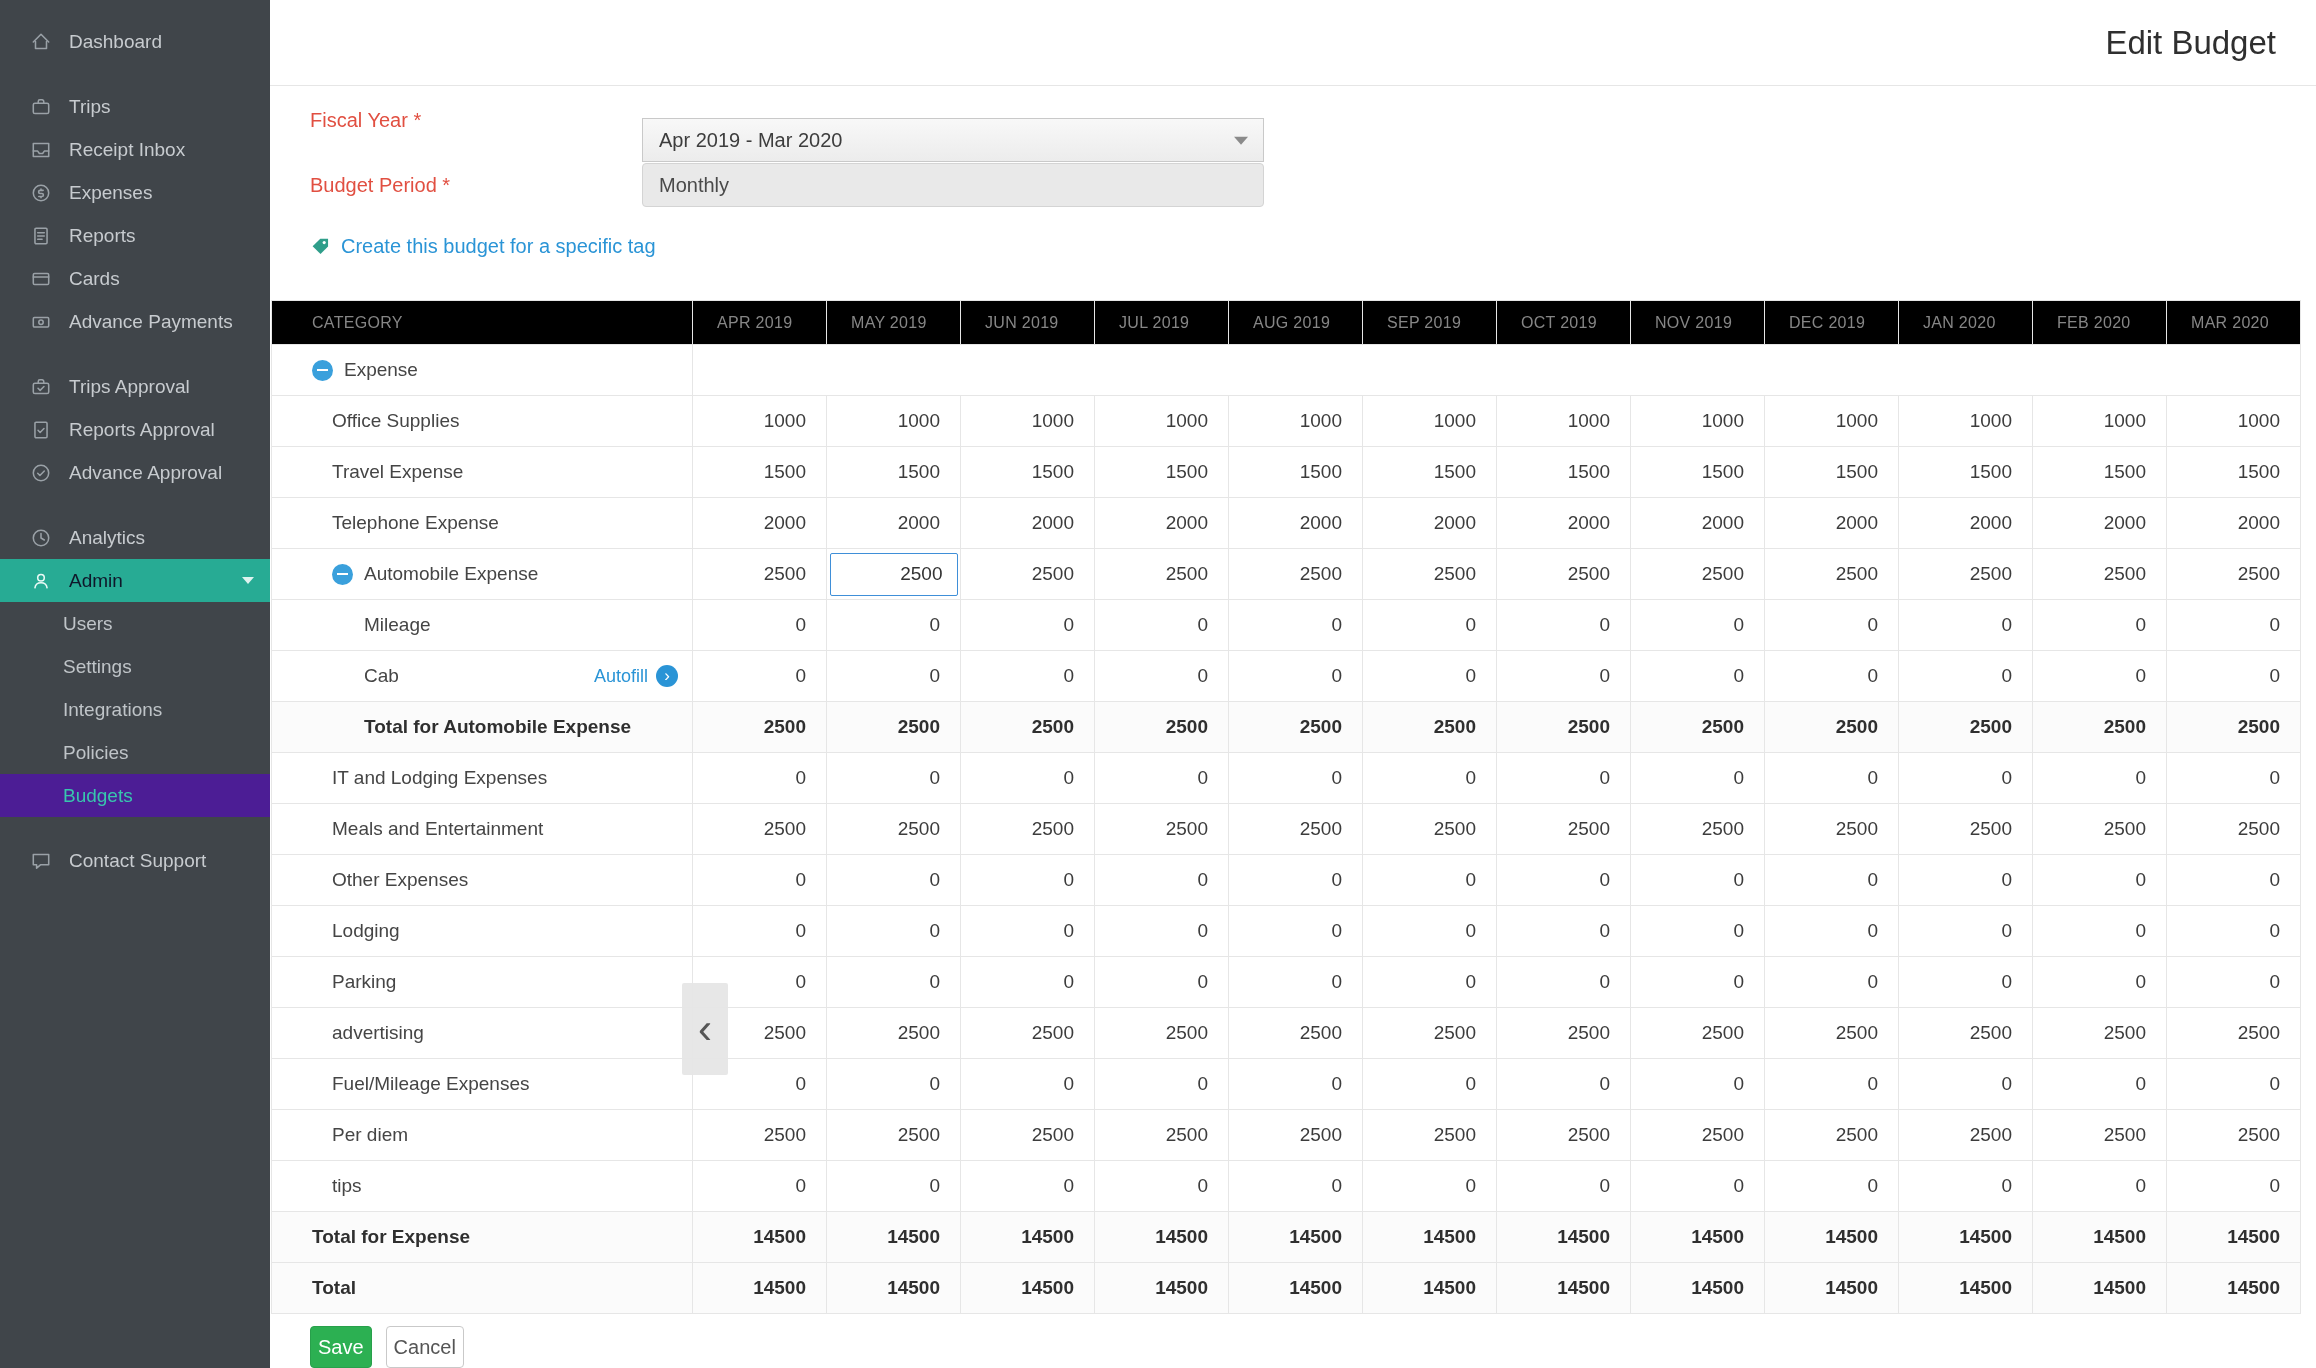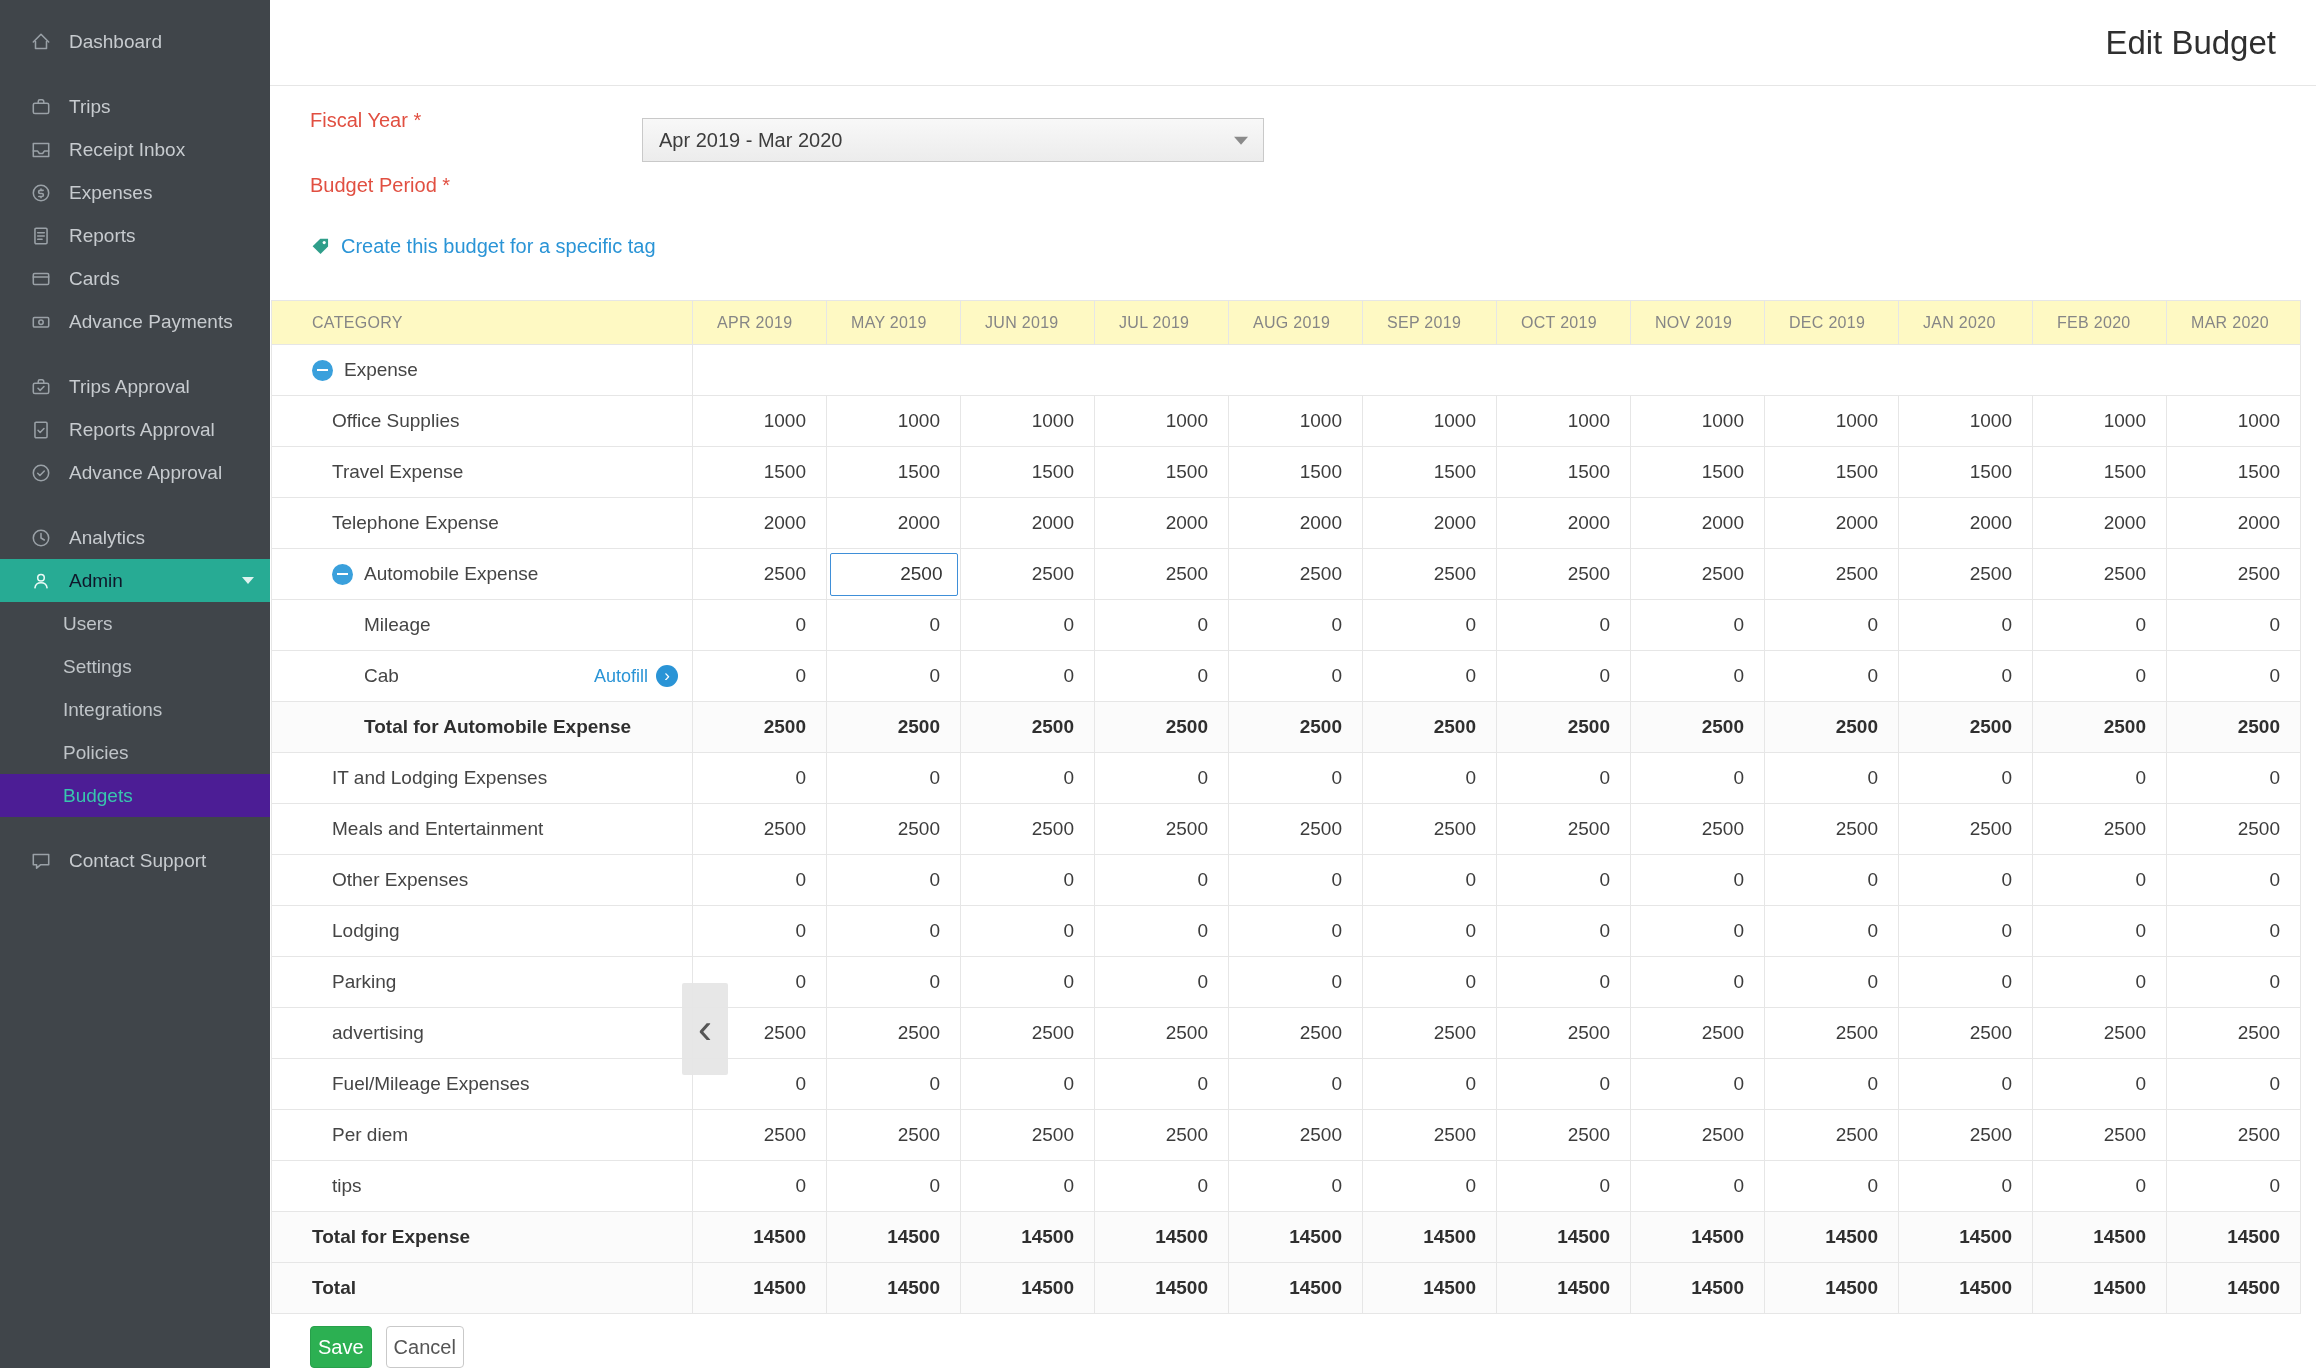--- a/index.html
+++ b/index.html
@@ -37,21 +37,21 @@
                   border-top:8px solid #8a8a8a; }
   .disabled-input { width:622px; height:44px; background:#e9e9e9; border:1px solid #d4d4d4;
                     border-radius:4px; display:flex; align-items:center; padding:0 16px;
                     font-size:20px; color:#4a4a4a; }
   .tag-row { margin-top:26px; display:flex; align-items:center; gap:10px; height:27px; }
   .tag-icon { display:flex; }
   .tag-link { color:#2a94d6; font-size:20px; cursor:pointer; }
 
   
   .table-wrap { margin:40px 0 0 1px; width:2030px; border-top:1px solid #e6e6e6; border-left:1px solid #e6e6e6; }
-  .thead { display:flex; height:44px; background:#fef9c3; }
+  .thead { display:flex; height:44px; background:#000000; }
   .th { border-right:1px solid #e6e6e6; border-bottom:1px solid #e6e6e6; font-size:16px; color:#868686;
         display:flex; align-items:center; letter-spacing:.3px; }
   .th.cat { width:421px; padding-left:40px; }
   .th.month { width:134px; padding-left:24px; }
   .trow { display:flex; height:51px; width:2029px; background:#fff; }
   .trow.total-row { background:#fbfbfb; }
   .cat-cell { width:421px; border-right:1px solid #e6e6e6; border-bottom:1px solid #e6e6e6;
               display:flex; align-items:center; font-size:19px; color:#454545; }
   .num-cell { width:134px; border-right:1px solid #e6e6e6; border-bottom:1px solid #e6e6e6;
               display:flex; align-items:center; justify-content:flex-end; padding-right:20px;
@@ -229,20 +229,23 @@
   <div class="form-area">
     <div class="form-row">
       <div class="form-label">Fiscal Year *</div>
       <div class="select-box">
         <span>Apr 2019 - Mar 2020</span>
         <span class="select-caret"></span>
       </div>
     </div>
     <div class="form-row">
       <div class="form-label">Budget Period *</div>
+      <div class="disabled-input">
+        <span>Monthly</span>
+      </div>
     </div>
     <div class="tag-row">
       <span class="tag-icon">
         <svg viewBox="0 0 20 20" width="21" height="21">
             <path d="M2.5 9.8 L9.8 2.5 H17.2 V9.9 L10 17.2 z" fill="#2f9e8a"></path>
             <circle cx="13.5" cy="6.3" r="1.5" fill="#ffffff"></circle>
           </svg>
       </span>
       <span class="tag-link">Create this budget for a specific tag</span>
     </div>

